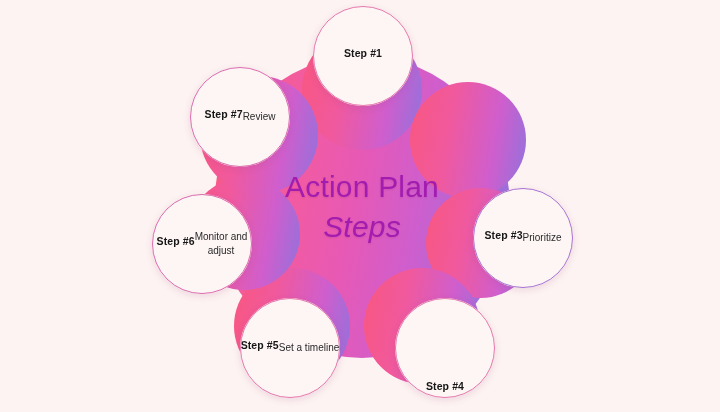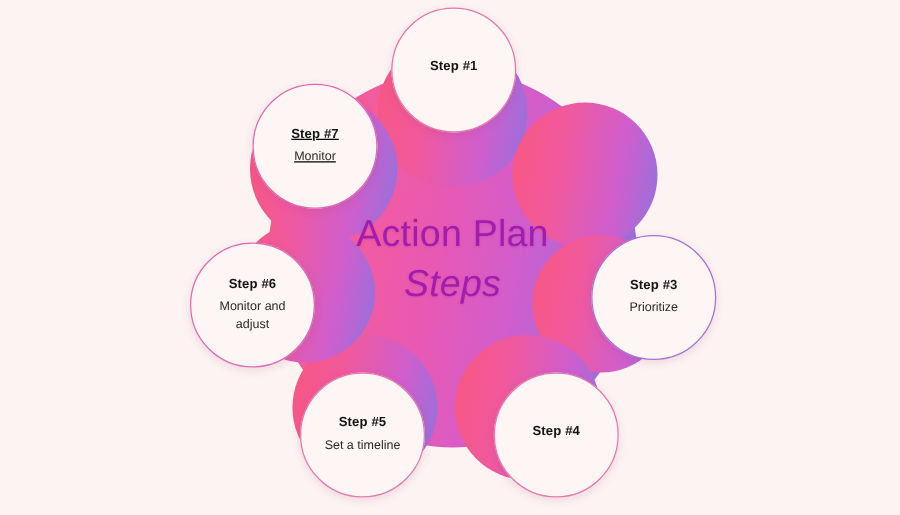--- a/index.html
+++ b/index.html
@@ -71,21 +71,21 @@
 
   
   .step {
     position: absolute;
     width: 100px;
     height: 100px;
     border-radius: 50%;
     background: #fdf6f4;
     box-shadow: 0 2px 7px rgba(150,60,120,0.16);
     display: flex;
-    flex-direction: column;
+    flex-direction: row;
     align-items: center;
     justify-content: center;
     text-align: center;
     z-index: 8;
     box-sizing: border-box;
   }
   .step::after {
     content: "";
     position: absolute;
     inset: 0;
@@ -134,32 +134,32 @@
   <div class="step pinkish" style="left:313px; top:6px;">
     <div class="step-title">Step #1</div>
   </div>
 
 
   <div class="step purple" style="left:473px; top:188px;">
     <div class="step-title">Step #3</div>
     <div class="step-desc"><span>Prioritize</span></div>
   </div>
 
-  <div class="step pinkish" style="left:395px; top:298px;">
+  <div class="step pinkish" style="left:395px; top:298px;align-items:flex-end;">
     <div class="step-title">Step #4</div>
   </div>
 
   <div class="step pinkish" style="left:240px; top:298px;">
     <div class="step-title">Step #5</div>
     <div class="step-desc" style="max-width:92px;"><span>Set a timeline</span></div>
   </div>
 
   <div class="step" style="left:152px; top:194px;justify-content:center;">
     <div class="step-title">Step #6</div>
     <div class="step-desc" style="max-width:74px;"><span>Monitor and</span><br><span>adjust</span></div>
   </div>
 
-  <div class="step" style="left:202px; top:67px;text-decoration:underline;">
+  <div class="step" style="left:190px; top:67px;">
     <div class="step-title">Step #7</div>
-    <div class="step-desc"><span>Monitor</span></div>
+    <div class="step-desc"><span>Review</span></div>
   </div>
 
 </div>
 
 </body></html>

